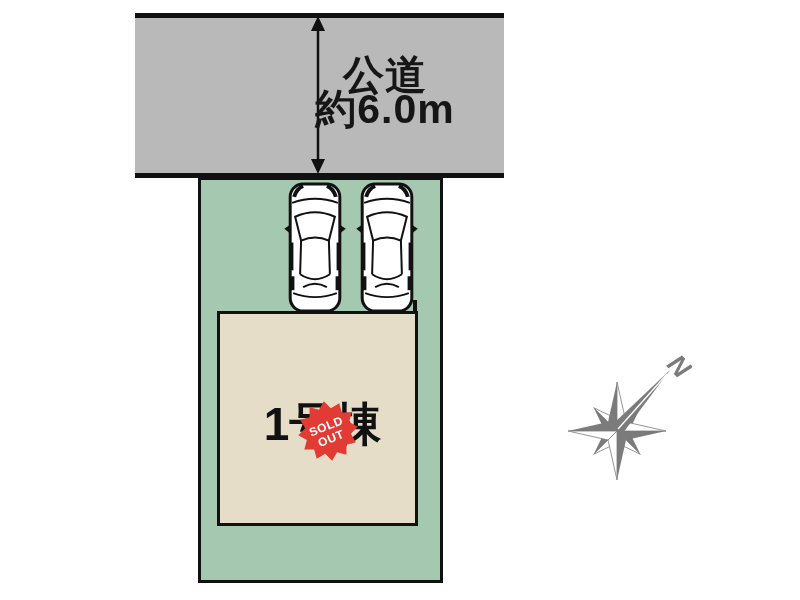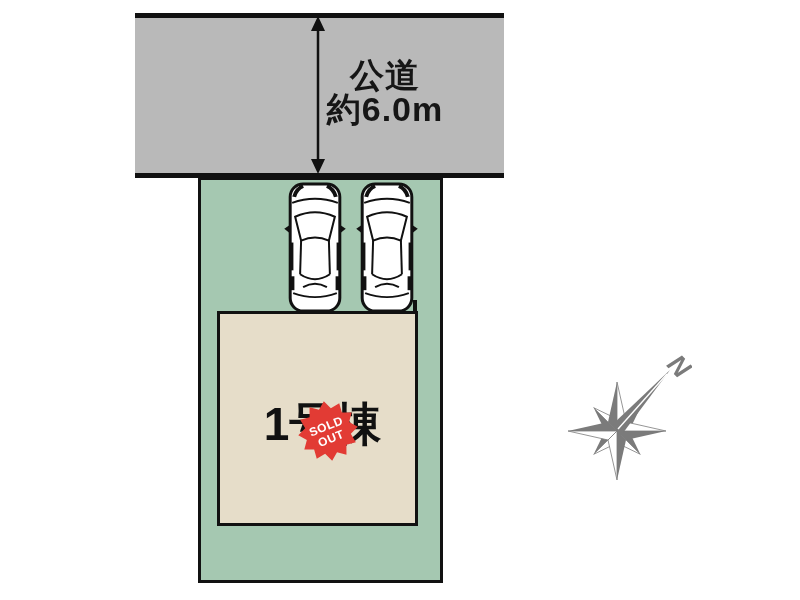--- a/index.html
+++ b/index.html
@@ -12,21 +12,21 @@
 
   
   #road {
     left:135px; top:13px; width:369px; height:165px;
     border-top:5px solid #111; border-bottom:5px solid #111;
     box-sizing:border-box;
   }
   #road-label {
     left:315px; top:58px; width:140px;
     text-align:center; color:#161616;
-    font-size:34px; line-height:34px; font-weight:600;
+    font-size:41px; line-height:34px; font-weight:600;
     letter-spacing:1px; white-space:nowrap;
   }
   #road-arrow { left:306px; top:16px; width:24px; height:158px; }
 
   
   #plot {
     left:198px; top:177px; width:245px; height:406px;
     border:3px solid #111; box-sizing:border-box;
   }
 

